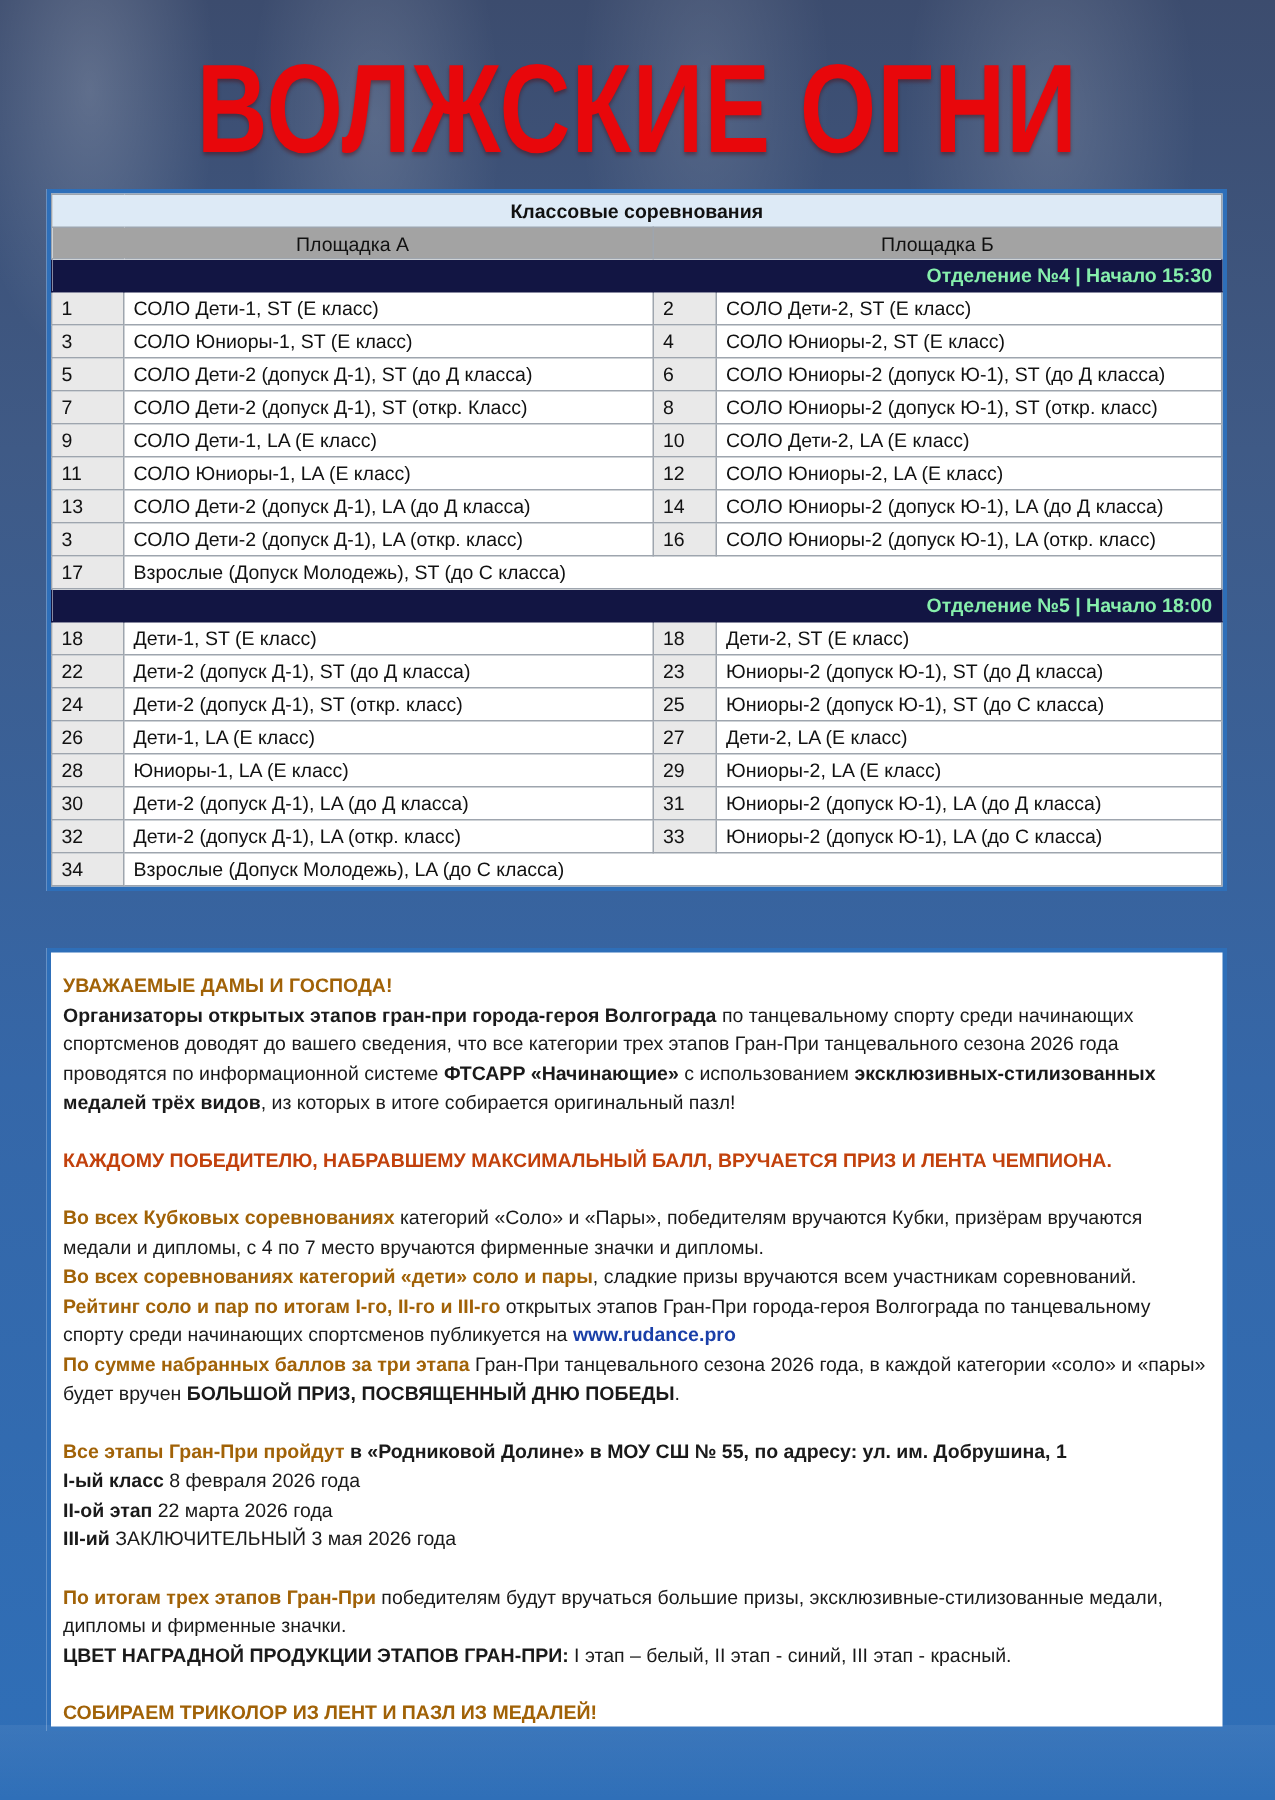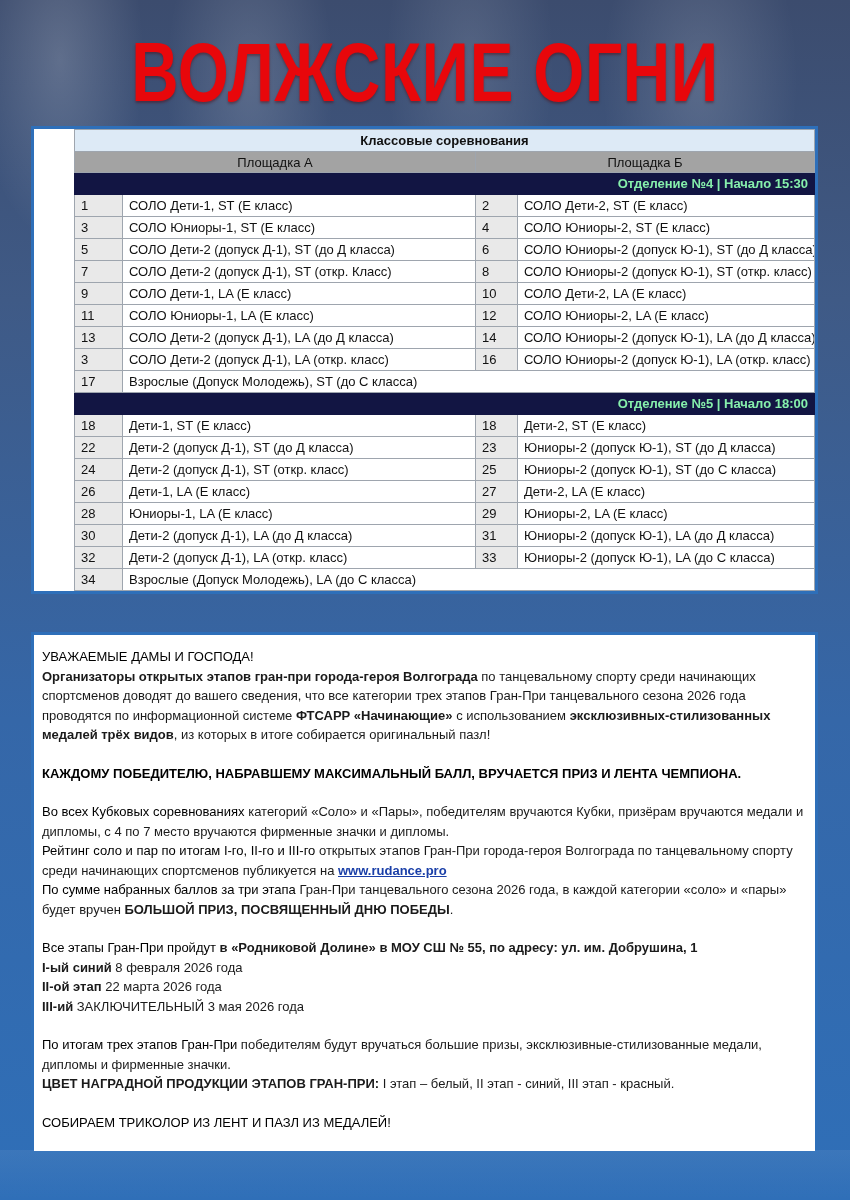--- a/index.html
+++ b/index.html
@@ -17,42 +17,42 @@
   .title {
     position: absolute; top: 30px; left: 0; width: 850px; text-align: center;
     font-family: "Liberation Sans", sans-serif; font-weight: bold;
     font-size: 84px; letter-spacing: 1px; color: #e8070b;
     transform: scaleX(0.78); transform-origin: center;
     text-shadow: 0 2px 3px rgba(80,0,0,0.4);
     line-height: 1;
   }
   .schedule {
     position: absolute; left: 31px; top: 126px; width: 787px;
-    border: 3px solid #2e6fb9; background: #fff; padding-left: 40px;
+    border: 3px solid #2e6fb9; background: #fff;
   }
   table { border-collapse: collapse; width: 100%; table-layout: fixed; font-size: 13px; color: #111; }
   td { height: 22px; border: 1px solid #9ea5ae; padding: 0 6px; white-space: nowrap; overflow: hidden; }
   .t-caption td { background: #ddeaf6; text-align: center; font-weight: bold; height: 22px; }
   .t-venue td { background: #a3a3a3; text-align: center; font-weight: normal; height: 21px; }
   .t-section td { background: #121543; color: #86efac; text-align: right; font-weight: bold; height: 22px; border-color:#121543; }
   td.num { background: #e9e9e9; width: 48px; }
   td.num-r { background: #e9e9e9; width: 42px; }
   .notice {
     position: absolute; left: 31px; top: 632px; width: 787px; height: 522px;
     border: 3px solid #2e6fb9; background: #fff;
     padding: 12px 8px 0 8px;
     font-size: 13px; line-height: 19.5px; color: #1a1a1a;
     font-family: "Liberation Sans", sans-serif;
   }
   .notice p { margin: 0; }
   .gap { height: 19px; }
-  .red { color: #000000; font-weight: normal; }
-  .blue { color: #000000; font-weight: bold; }
+  .red { color: #a16207; font-weight: bold; }
+  .blue { color: #c2410c; font-weight: bold; }
   .b { font-weight: bold; }
-  a.link { color: #1a3fa8; font-weight: bold; text-decoration: underline; }
+  a.link { color: #1a3fa8; font-weight: bold; }
   .skyline {
     position: absolute; left: 0; top: 1150px; width: 850px; height: 50px;
     background: linear-gradient(180deg, rgba(255,255,255,0.06), rgba(255,255,255,0));
   }
 </style>
 </head>
 <body>
 
 <div class="title">ВОЛЖСКИЕ ОГНИ</div>
 
@@ -182,25 +182,26 @@
     </table>
 </div>
 
 <div class="notice">
   <p class="red">УВАЖАЕМЫЕ ДАМЫ И ГОСПОДА!</p>
   <p><span class="b">Организаторы открытых этапов гран-при города-героя Волгограда</span><span> по танцевальному спорту среди начинающих спортсменов доводят до вашего сведения, что все категории трех этапов Гран-При танцевального сезона 2026 года проводятся по информационной системе </span><span class="b">ФТСАРР «Начинающие»</span><span> с использованием </span><span class="b">эксклюзивных-стилизованных медалей трёх видов</span><span>, из которых в итоге собирается оригинальный пазл!</span></p>
   <div class="gap"></div>
   <p class="blue">КАЖДОМУ ПОБЕДИТЕЛЮ, НАБРАВШЕМУ МАКСИМАЛЬНЫЙ БАЛЛ, ВРУЧАЕТСЯ ПРИЗ И ЛЕНТА ЧЕМПИОНА.</p>
   <div class="gap"></div>
   <p><span class="red">Во всех Кубковых соревнованиях</span><span> категорий «Соло» и «Пары», победителям вручаются Кубки, призёрам вручаются медали и дипломы, с 4 по 7 место вручаются фирменные значки и дипломы.</span></p>
+  <p><span class="red">Во всех соревнованиях категорий «дети» соло и пары</span><span>, сладкие призы вручаются всем участникам соревнований.</span></p>
   <p><span class="red">Рейтинг соло и пар по итогам I-го, II-го и III-го</span><span> открытых этапов Гран-При города-героя Волгограда по танцевальному спорту среди начинающих спортсменов публикуется на </span><a class="link">www.rudance.pro</a></p>
   <p><span class="red">По сумме набранных баллов за три этапа</span><span> Гран-При танцевального сезона 2026 года, в каждой категории «соло» и «пары» будет вручен </span><span class="b">БОЛЬШОЙ ПРИЗ, ПОСВЯЩЕННЫЙ ДНЮ ПОБЕДЫ</span><span>.</span></p>
   <div class="gap"></div>
   <p><span class="red">Все этапы Гран-При пройдут</span><span class="b"> в «Родниковой Долине» в МОУ СШ № 55, по адресу: ул. им. Добрушина, 1</span></p>
-  <p><span class="b">I-ый синий</span><span> 8 февраля 2026 года</span></p>
+  <p><span class="b">I-ый класс</span><span> 8 февраля 2026 года</span></p>
   <p><span class="b">II-ой этап</span><span> 22 марта 2026 года</span></p>
   <p><span class="b">III-ий</span><span> ЗАКЛЮЧИТЕЛЬНЫЙ 3 мая 2026 года</span></p>
   <div class="gap"></div>
   <p><span class="red">По итогам трех этапов Гран-При</span><span> победителям будут вручаться большие призы, эксклюзивные-стилизованные медали, дипломы и фирменные значки.</span></p>
   <p><span class="b">ЦВЕТ НАГРАДНОЙ ПРОДУКЦИИ ЭТАПОВ ГРАН-ПРИ:</span><span> I этап – белый, II этап - синий, III этап - красный.</span></p>
   <div class="gap"></div>
   <p class="red">СОБИРАЕМ ТРИКОЛОР ИЗ ЛЕНТ И ПАЗЛ ИЗ МЕДАЛЕЙ!</p>
 </div>
 
 <div class="skyline"></div>

